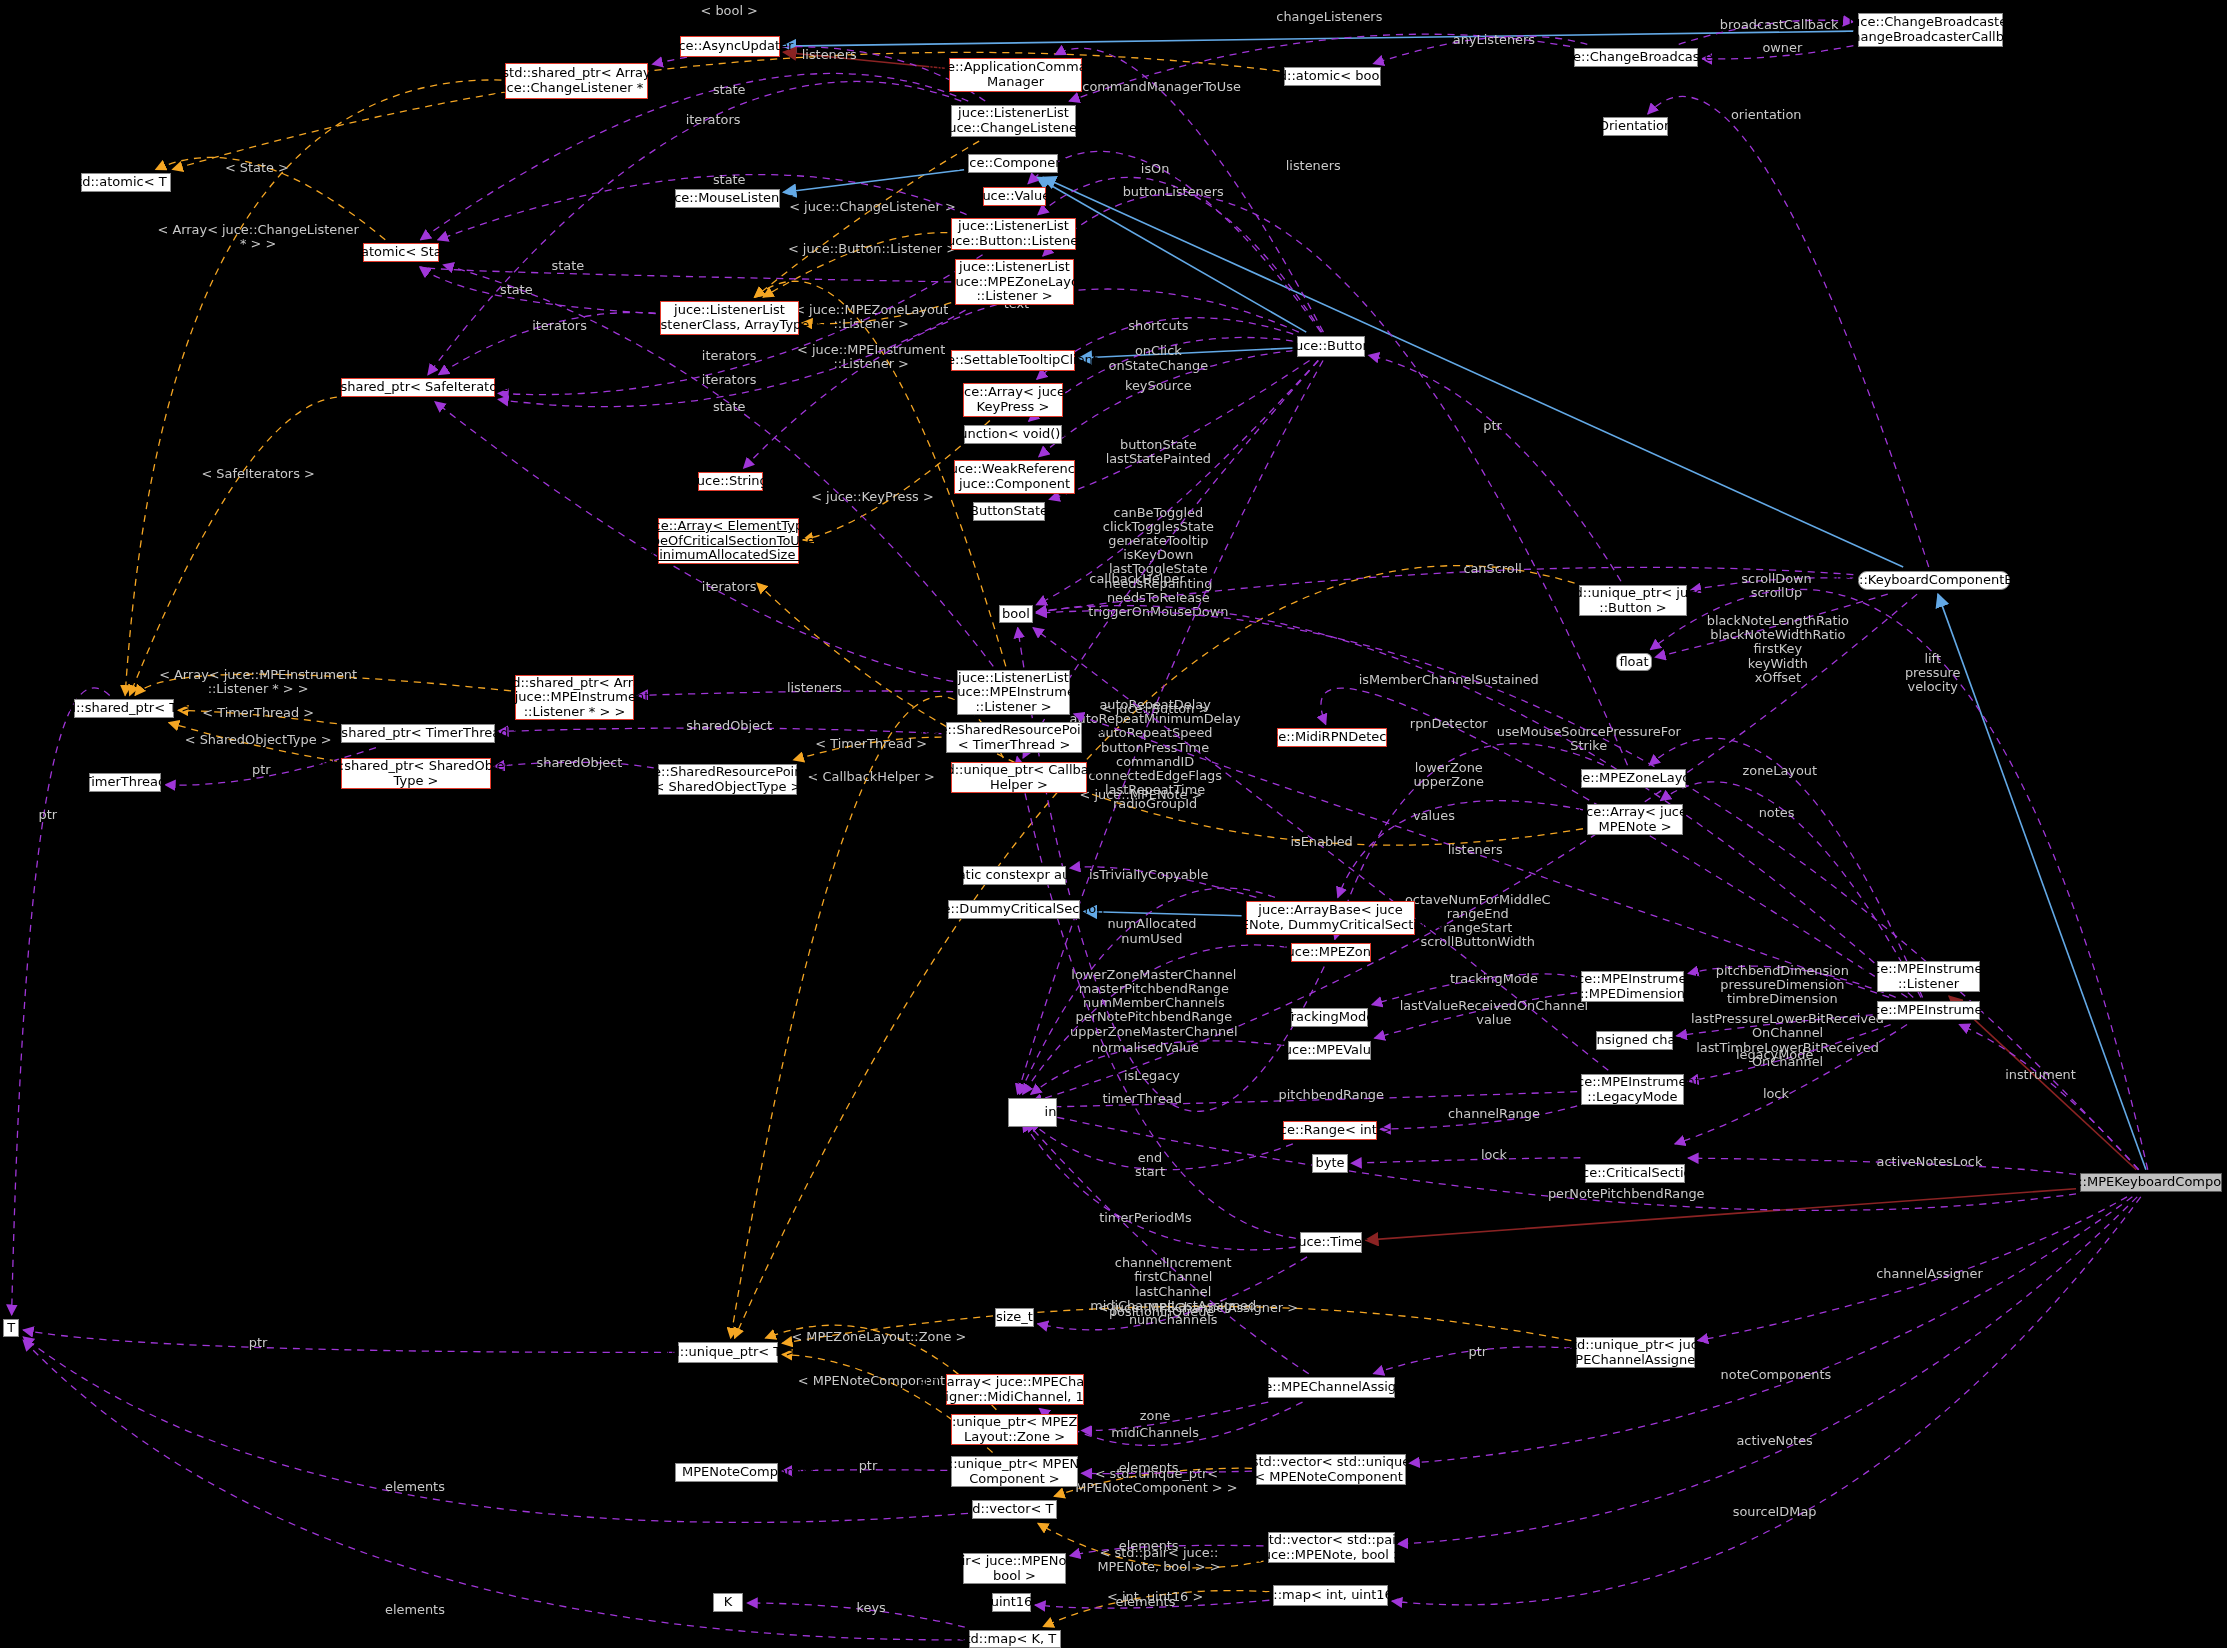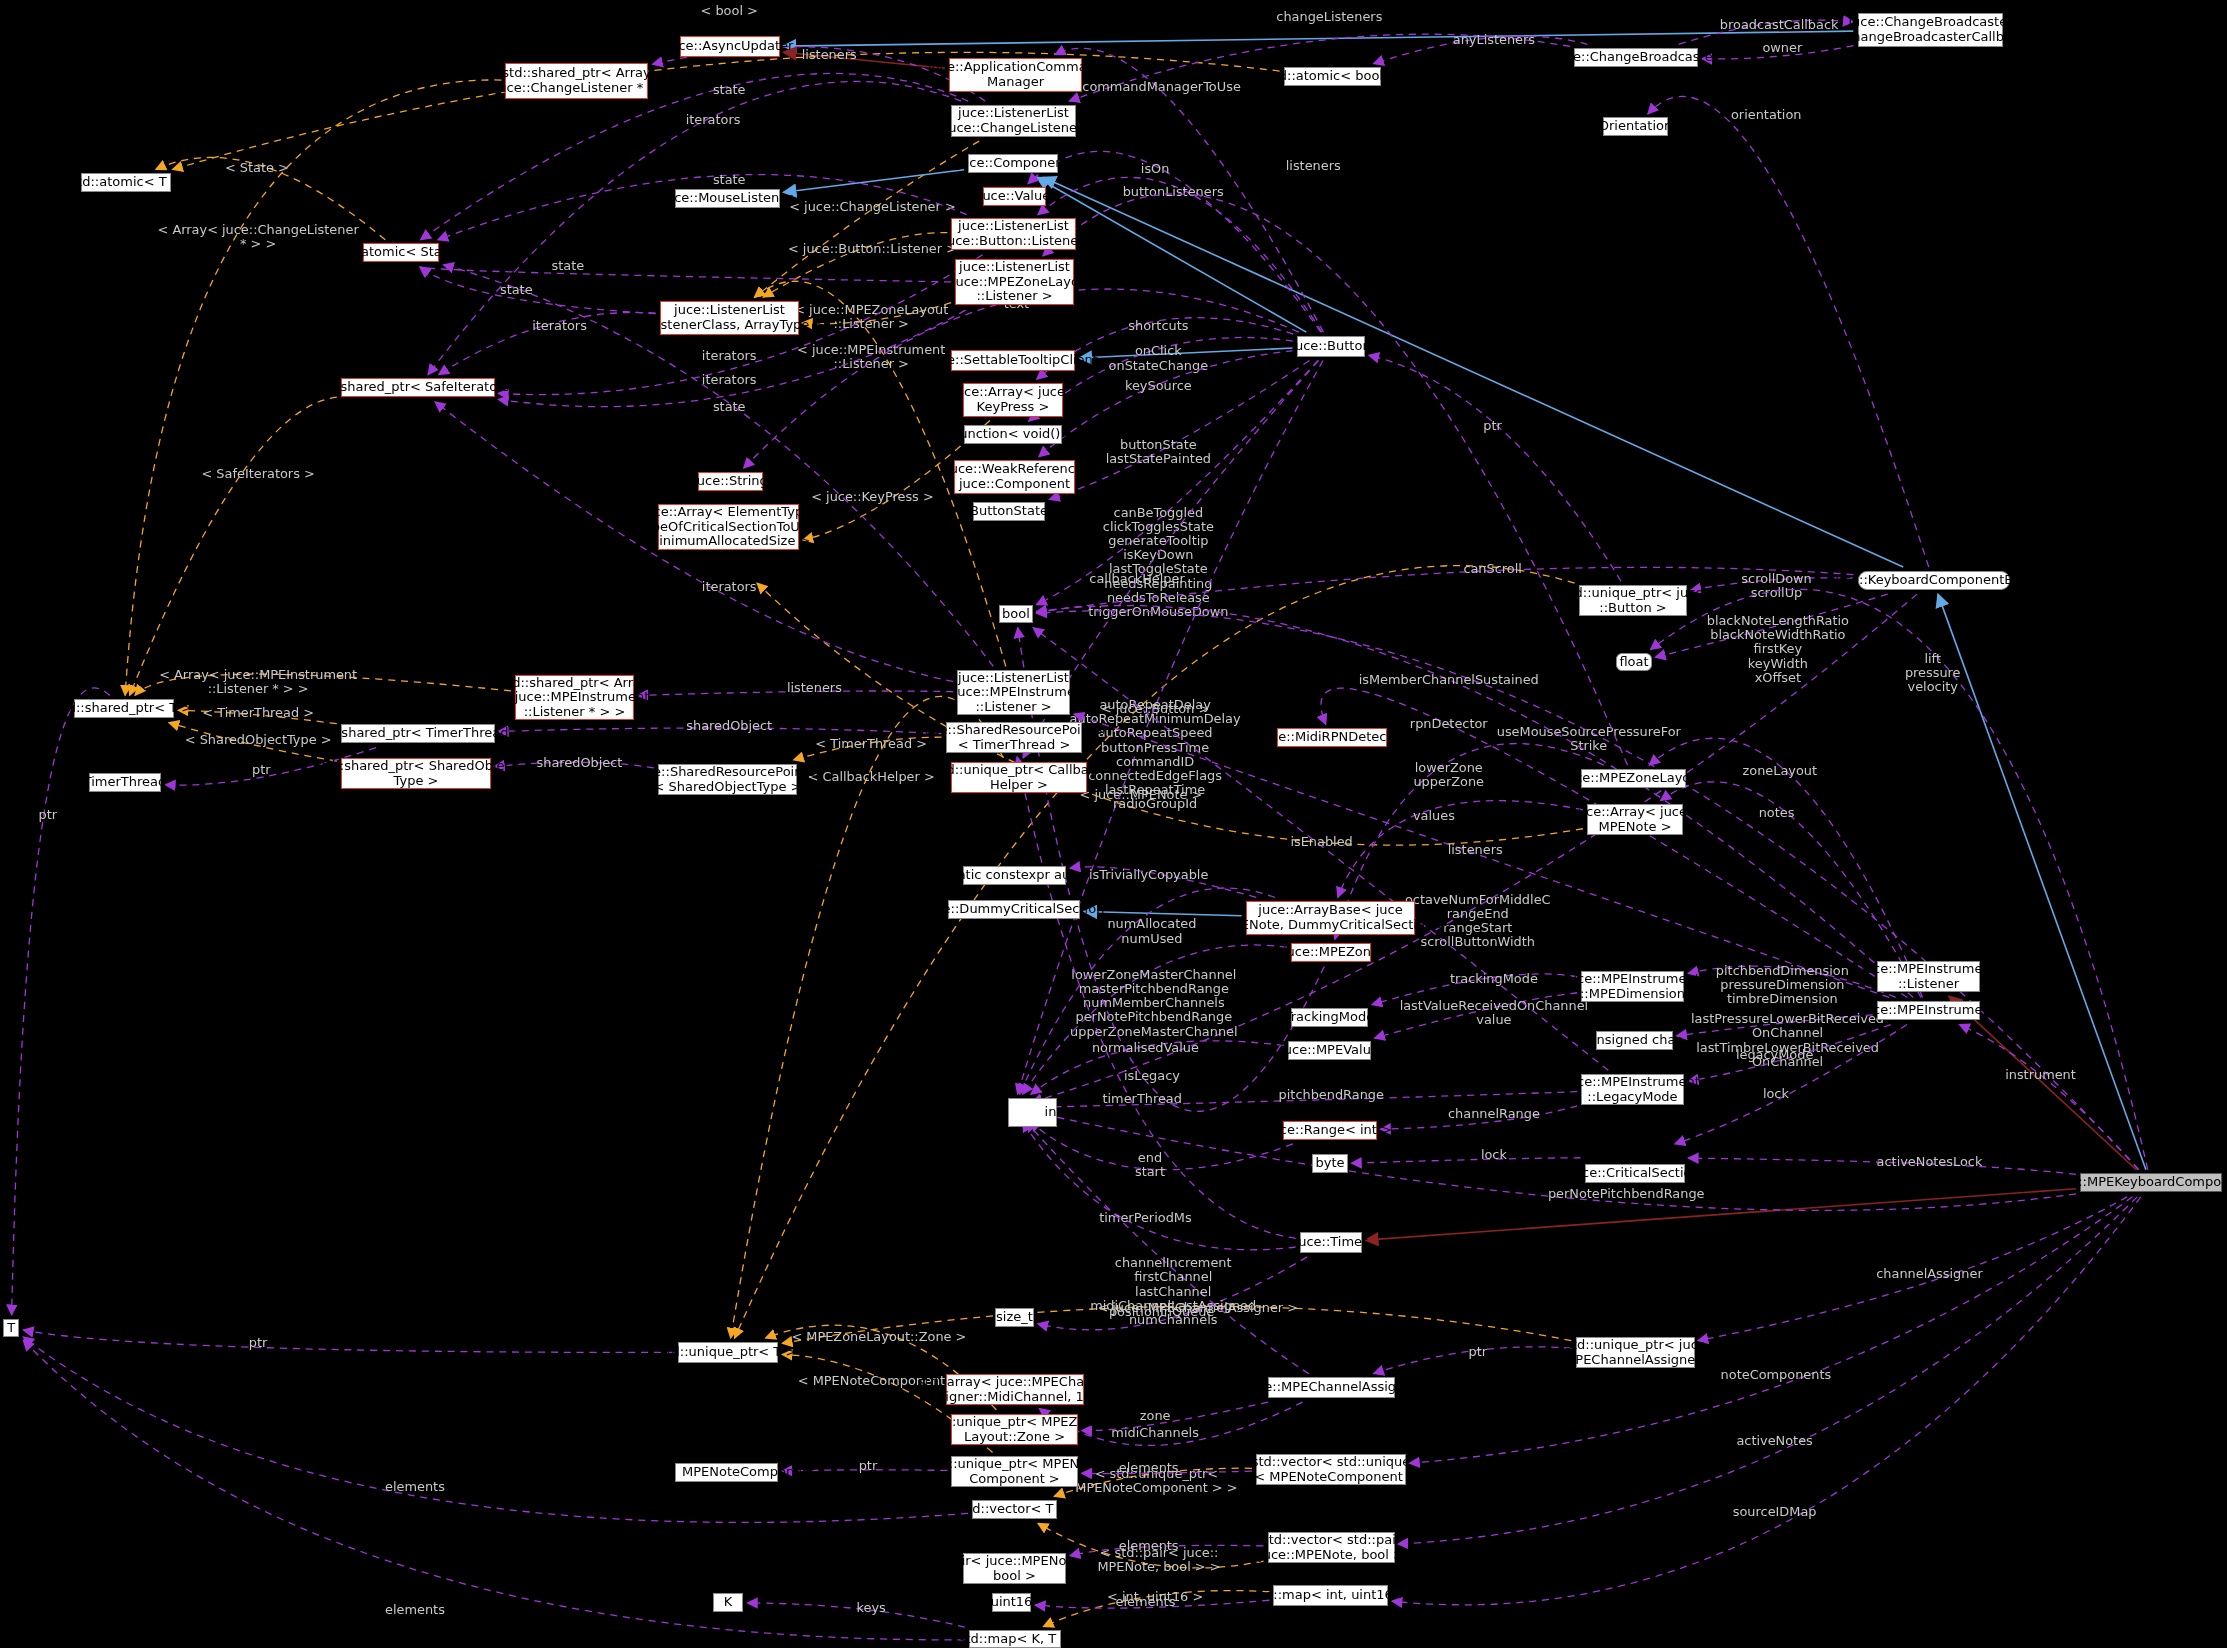--- a/index.html
+++ b/index.html
@@ -284,21 +284,21 @@
       <div class="node red" style="left: 660px; top: 301px; width: 139px; height: 34px;">juce::ListenerList
 &lt; ListenerClass, ArrayType &gt;</div>
       <div class="node red" style="left: 951px; top: 350px; width: 124px; height: 20.7px;">juce::SettableTooltipClient</div>
       <div class="node red" style="left: 963px; top: 383px; width: 100px; height: 34px;">juce::Array&lt; juce::
 KeyPress &gt;</div>
       <div class="node plain" style="left: 964px; top: 425px; width: 98px; height: 19.4px;">function&lt; void()&gt;</div>
       <div class="node red" style="left: 954px; top: 460px; width: 121px; height: 34px;">juce::WeakReference
 &lt; juce::Component &gt;</div>
       <div class="node plain" style="left: 973px; top: 502px; width: 72px; height: 19.4px;">ButtonState</div>
       <div class="node red" style="left: 698px; top: 472px; width: 65px; height: 19.4px;">juce::String</div>
-      <div class="node red" style="left: 658px; top: 504px; width: 141px; height: 46px;">juce::Array&lt; ElementType,
+      <div class="node red" style="left: 658px; top: 518px; width: 141px; height: 46px; text-decoration: underline;">juce::Array&lt; ElementType,
 TypeOfCriticalSectionToUse,
 minimumAllocatedSize &gt;</div>
       <div class="node plain" style="left: 1297px; top: 336px; width: 68px; height: 20.7px;">juce::Button</div>
       <div class="node red" style="left: 341px; top: 378px; width: 154px; height: 19.4px;">std::shared_ptr&lt; SafeIterators &gt;</div>
       <div class="node plain" style="left: 1858px; top: 571px; width: 152px; height: 19.4px; border-radius: 9px;">juce::KeyboardComponentBase</div>
       <div class="node plain" style="left: 1579px; top: 585px; width: 108px; height: 31px;">std::unique_ptr&lt; juce
 ::Button &gt;</div>
       <div class="node plain" style="left: 1616px; top: 653px; width: 36px; height: 18px; border-radius: 6px;">float</div>
       <div class="node plain" style="left: 999px; top: 605px; width: 34px; height: 18px;">bool</div>
       <div class="node plain" style="left: 74px; top: 699px; width: 100px; height: 19.4px;">std::shared_ptr&lt; T &gt;</div>

